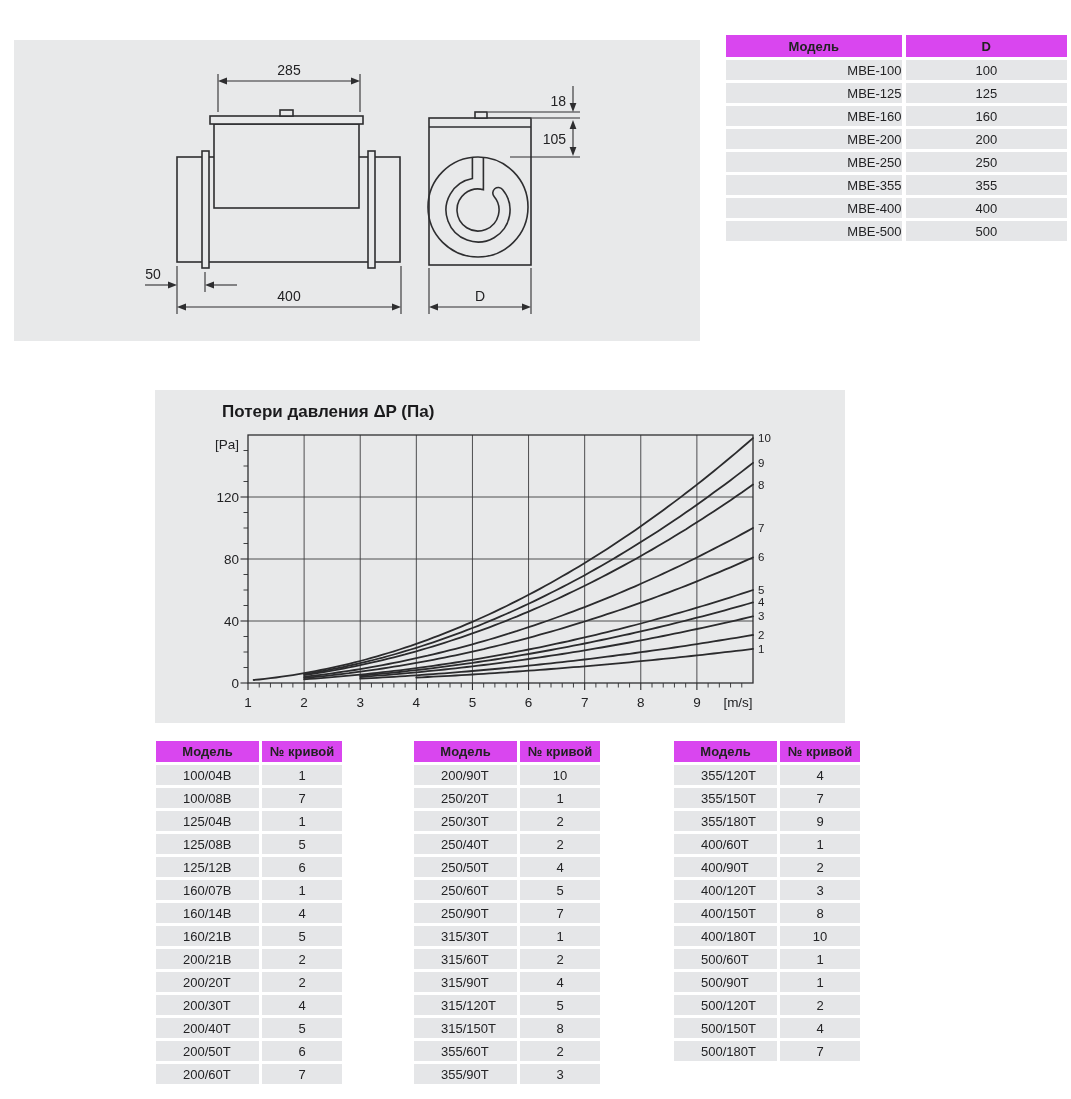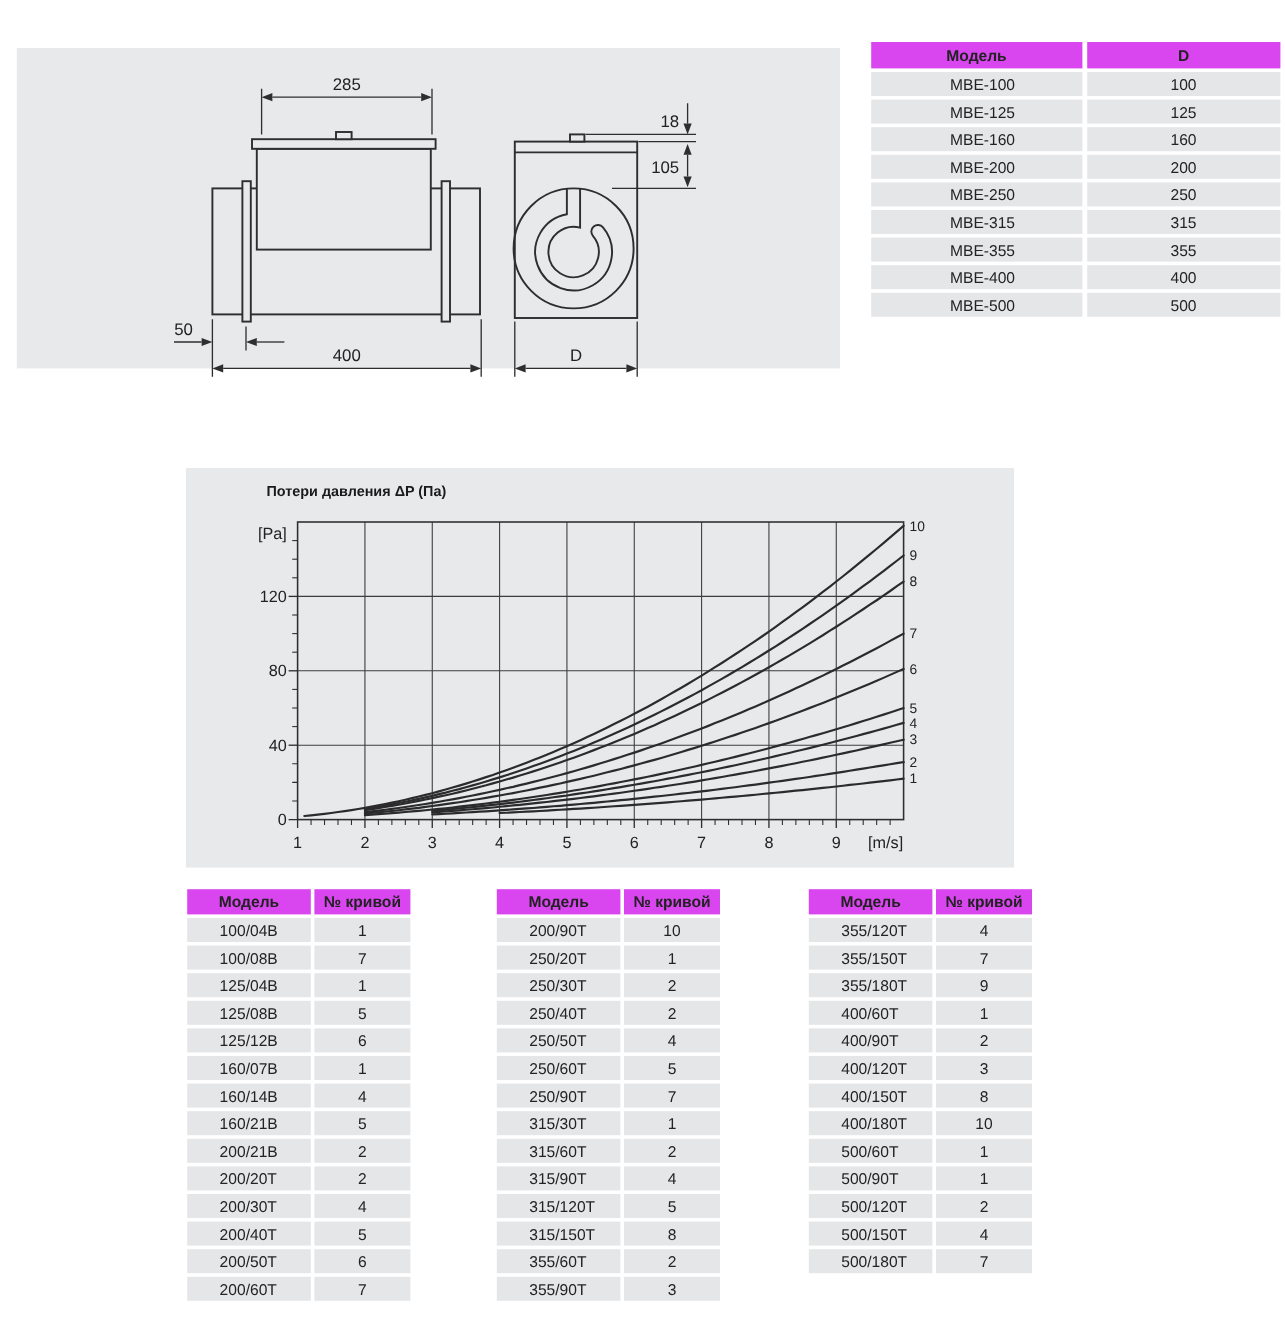--- a/index.html
+++ b/index.html
@@ -6,35 +6,35 @@
   body{
     width:1071px;height:1099px;position:relative;background:#ffffff;
     font-family:"Liberation Sans", sans-serif;color:#1c1c1e;
     -webkit-font-smoothing:antialiased;
   }
   .page-title{
     position:absolute;left:15px;top:6px;font-size:13px;font-weight:bold;
     letter-spacing:.2px;color:#1a1a1c;margin-top:40px;
   }
   .panel{position:absolute;background:#e8e9ea;}
-  #drawing-panel{left:14px;top:40px;width:686px;height:267px;}
+  #drawing-panel{left:14px;top:40px;width:686px;height:301px;}
   #chart-panel{left:155px;top:390px;width:690px;height:333px;}
   .chart-title{
-    position:absolute;left:67px;top:12px;font-size:12px;font-weight:bold;color:#1a1a1c;
+    position:absolute;left:67px;top:12px;font-size:17px;font-weight:bold;color:#1a1a1c;
   }
   svg text{fill:#222224;}
   
   table{border-collapse:separate;position:absolute;table-layout:fixed;}
   th,td{padding:0;font-size:13px;overflow:hidden;white-space:nowrap;}
   th{background:#d946ef;font-weight:bold;text-align:center;height:22px;color:#222;}
   td{background:#e5e6e8;height:20px;text-align:center;color:#232325;}
   #size-table{left:722px;top:32px;border-spacing:4px 3px;}
   #size-table th:first-child, #size-table td:first-child{width:166px;}
   #size-table th:last-child,  #size-table td:last-child{width:162px;}
-  #size-table td.cell-model{text-align:center;padding-left:10px;}
+  #size-table td.cell-model{text-align:right;padding-left:10px;}
   .curve-table{border-spacing:3px 3px;top:738px;}
   .curve-table th{height:21px;}
   .curve-table th:first-child,.curve-table td:first-child{width:76px;}
   .curve-table th:last-child, .curve-table td:last-child{width:80px;}
   .curve-table td.cell-model{text-align:left;padding-left:27px;}
   #curve-table-1{left:153px;}
   #curve-table-2{left:411px;}
   #curve-table-3{left:671px;}
 </style>
 </head>
@@ -144,24 +144,20 @@
         <td class="cell-model">MBE-160</td>
         <td class="cell-value">160</td>
       </tr>
       <tr>
         <td class="cell-model">MBE-200</td>
         <td class="cell-value">200</td>
       </tr>
       <tr>
         <td class="cell-model">MBE-250</td>
         <td class="cell-value">250</td>
-      </tr>
-      <tr>
-        <td class="cell-model">MBE-315</td>
-        <td class="cell-value">315</td>
       </tr>
       <tr>
         <td class="cell-model">MBE-355</td>
         <td class="cell-value">355</td>
       </tr>
       <tr>
         <td class="cell-model">MBE-400</td>
         <td class="cell-value">400</td>
       </tr>
       <tr>

